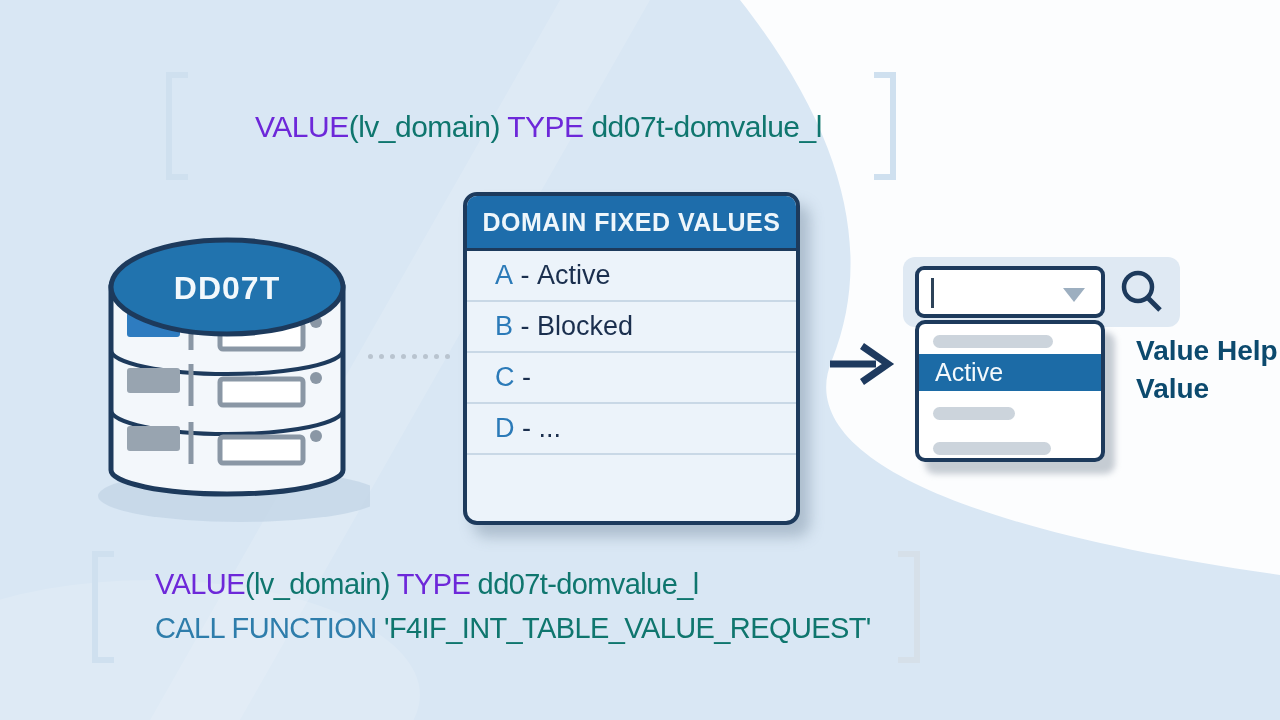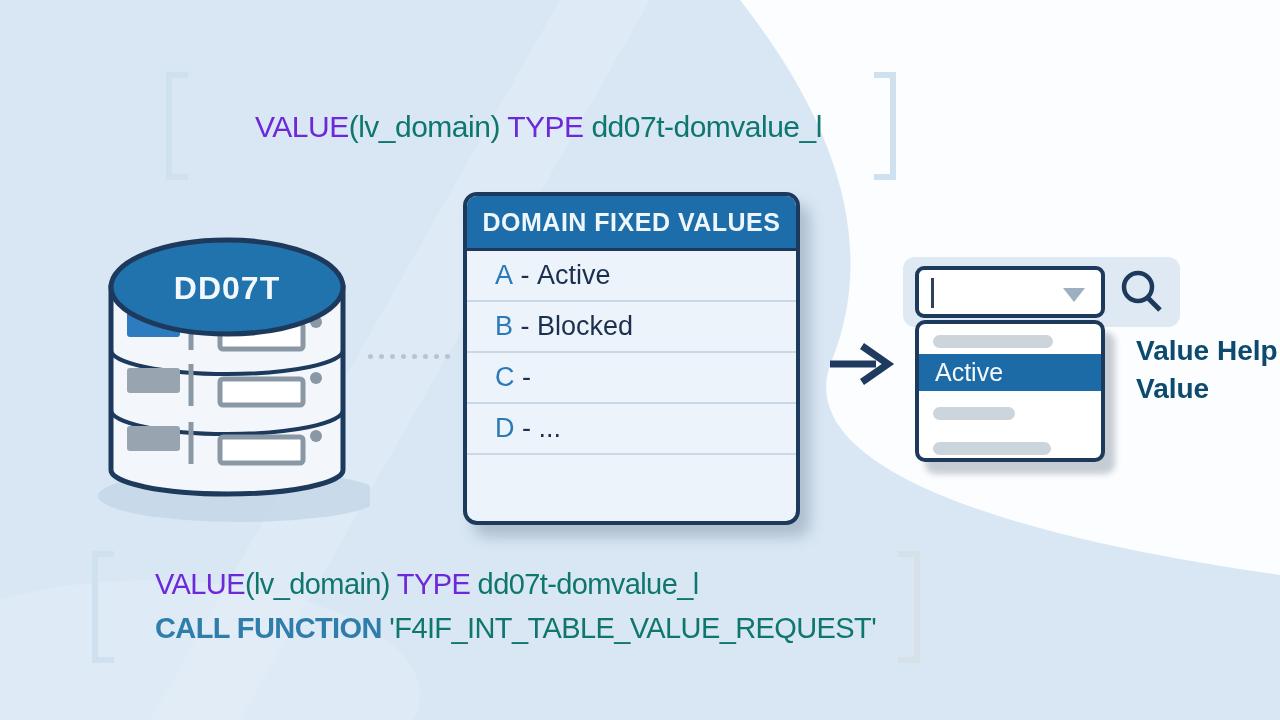--- a/index.html
+++ b/index.html
@@ -14,21 +14,21 @@
 
   
   .bracket { position:absolute; width:22px; }
   .bracket.left  { border:6px solid #cfe0ef; border-right:none; }
   .bracket.right { border:6px solid #cfe0ef; border-left:none; }
   .bracket.bottom-right { border-color:#d6e0e9; }
 
   
   .code-line { position:absolute; font-size:30px; font-weight:500; letter-spacing:-0.5px; white-space:nowrap; }
   .kw     { color:#6d28d9; }
-  .kw-strong { color:#2e7dab;font-weight:bold; }
+  .kw-strong { color:#2e7dab; }
   .code-dark { color:#0f766e; }
   .code-bottom-block { line-height:44px; font-size:29px; letter-spacing:-0.6px; }
 
   
   .domain-table {
     position:absolute; left:463px; top:192px; width:337px; height:333px;
     background:#ecf3fa; border:4px solid #1d3a5c; border-radius:14px;
     box-shadow:10px 12px 14px rgba(120,140,160,0.45);
     overflow:hidden;
   }

